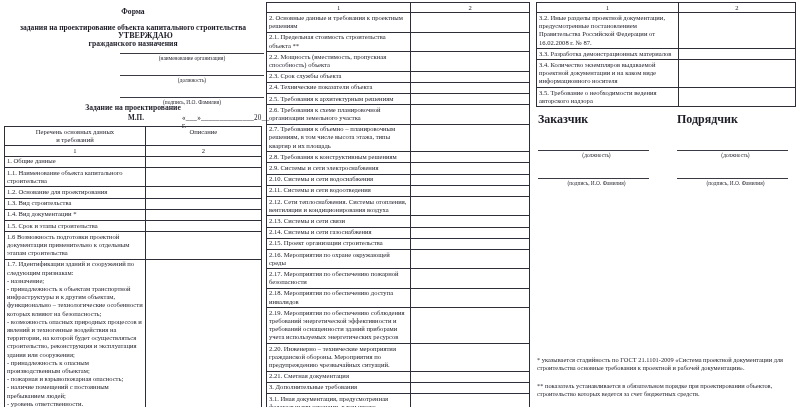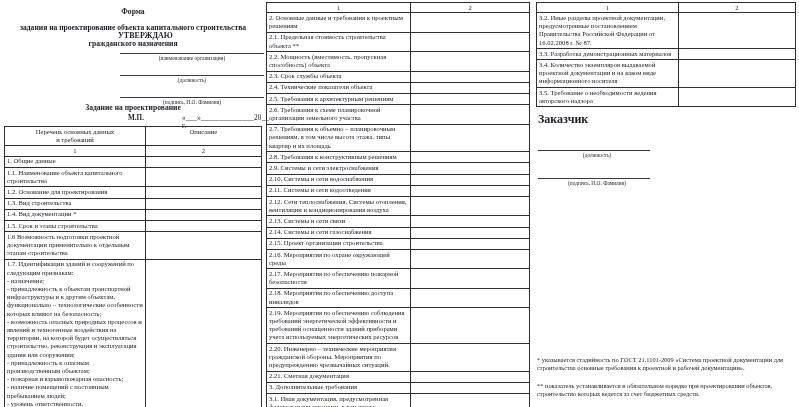--- a/index.html
+++ b/index.html
@@ -291,19 +291,30 @@
       <div class="sig-title">Заказчик</div>
       <div class="sig-field">
         <div class="sig-line"></div>
         <div class="sig-cap">(должность)</div>
       </div>
       <div class="sig-field">
         <div class="sig-line"></div>
         <div class="sig-cap">(подпись, И.О. Фамилия)</div>
       </div>
     </div>
+    <div class="sig-block">
+      <div class="sig-title">Подрядчик</div>
+      <div class="sig-field">
+        <div class="sig-line"></div>
+        <div class="sig-cap">(должность)</div>
+      </div>
+      <div class="sig-field">
+        <div class="sig-line"></div>
+        <div class="sig-cap">(подпись, И.О. Фамилия)</div>
+      </div>
+    </div>
   </div>
 
   <div class="footnotes">
     <p class="footnote">* указывается стадийность по ГОСТ 21.1101-2009 «Система проектной документации для строительства основные требования к проектной и рабочей документации».</p>
     <p class="footnote">** показатель устанавливается в обязательном порядке при проектировании объектов, строительство которых ведется за счет бюджетных средств.</p>
   </div>
 </div>
 
 </body></html>

